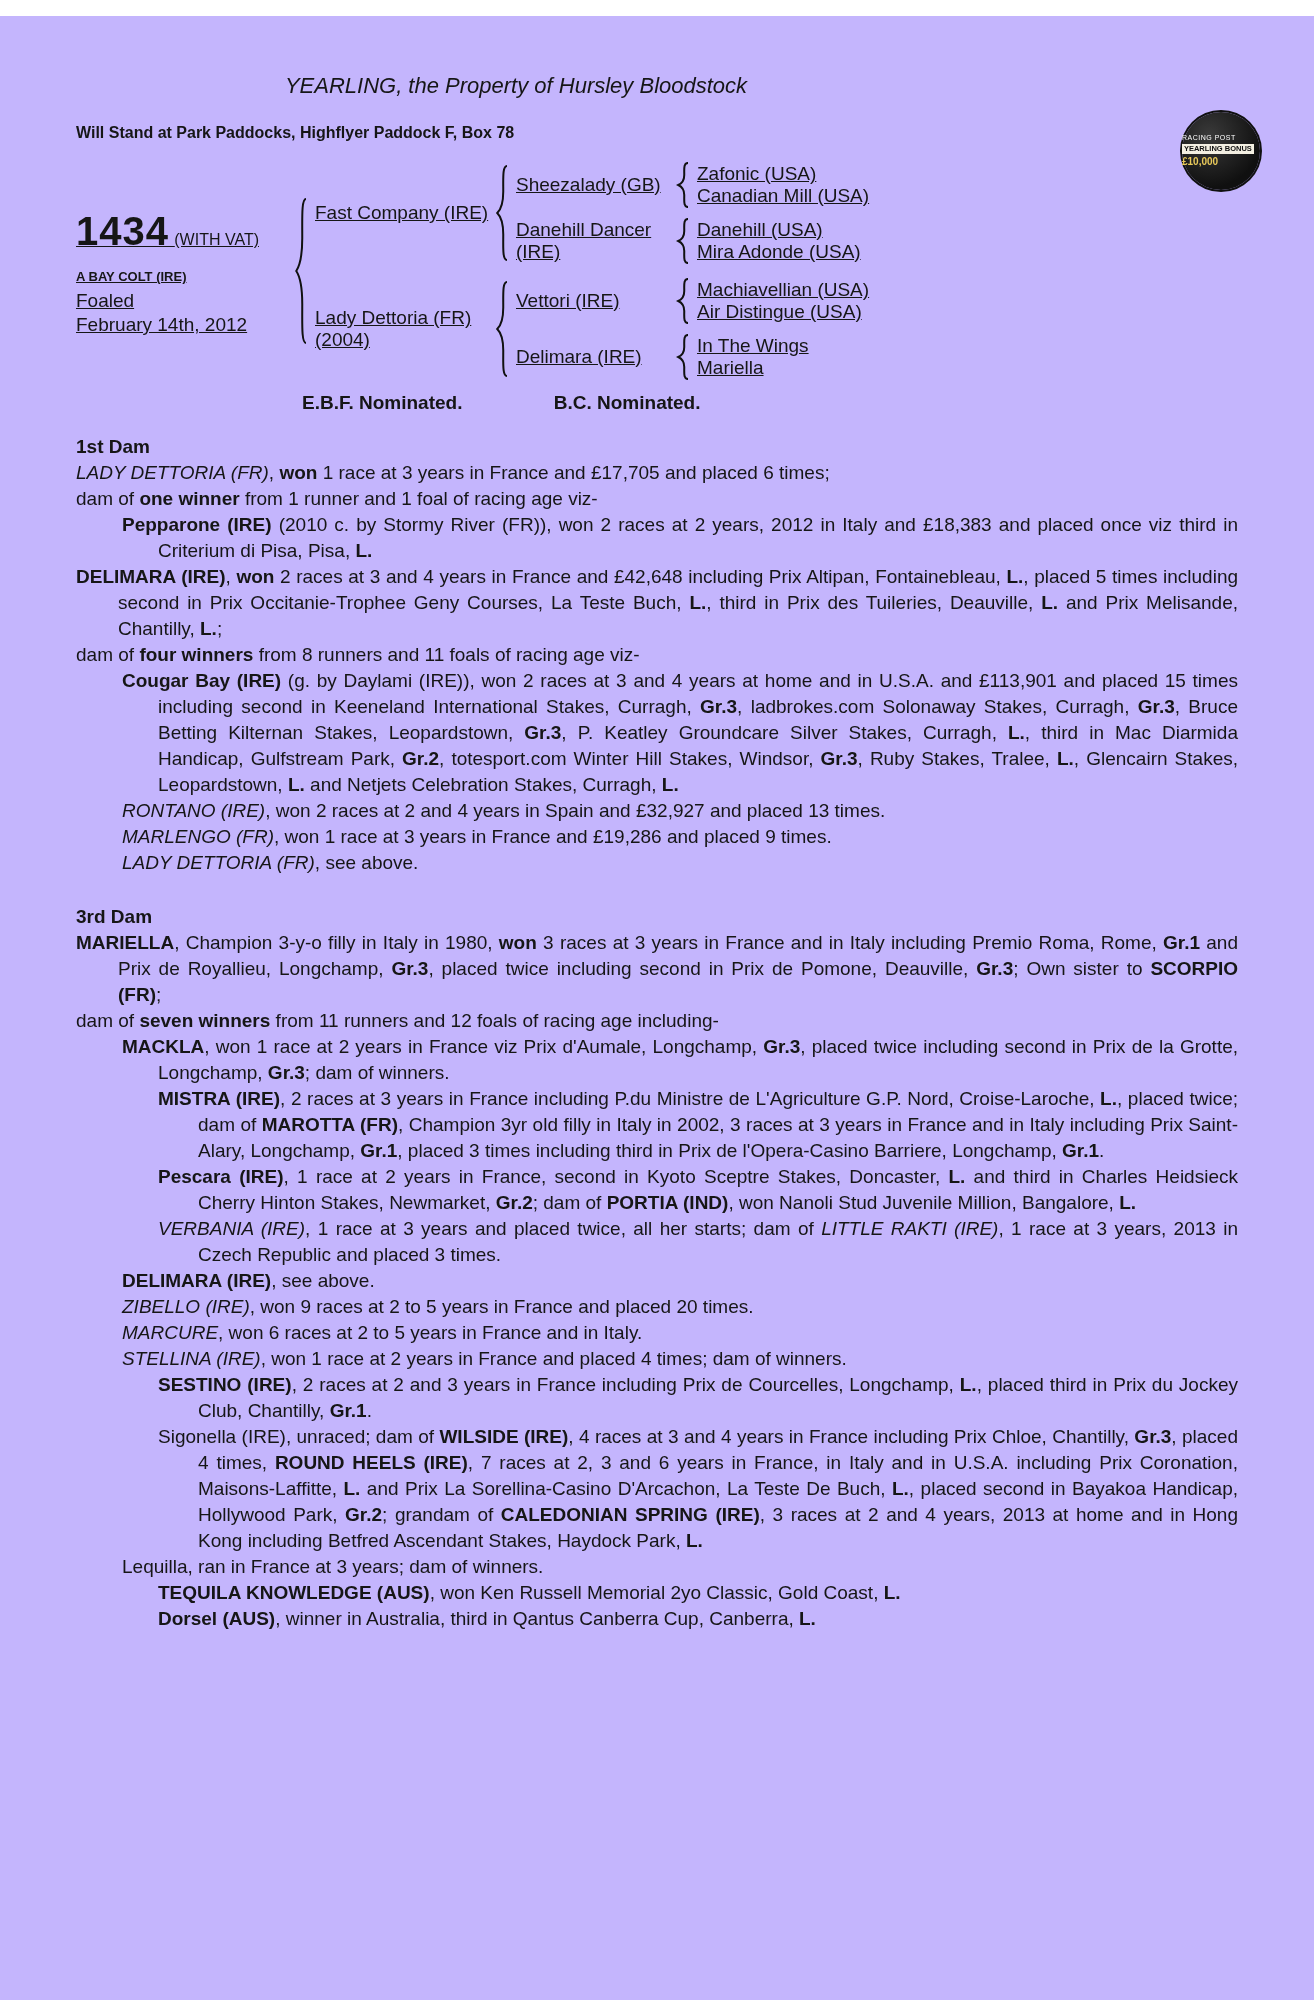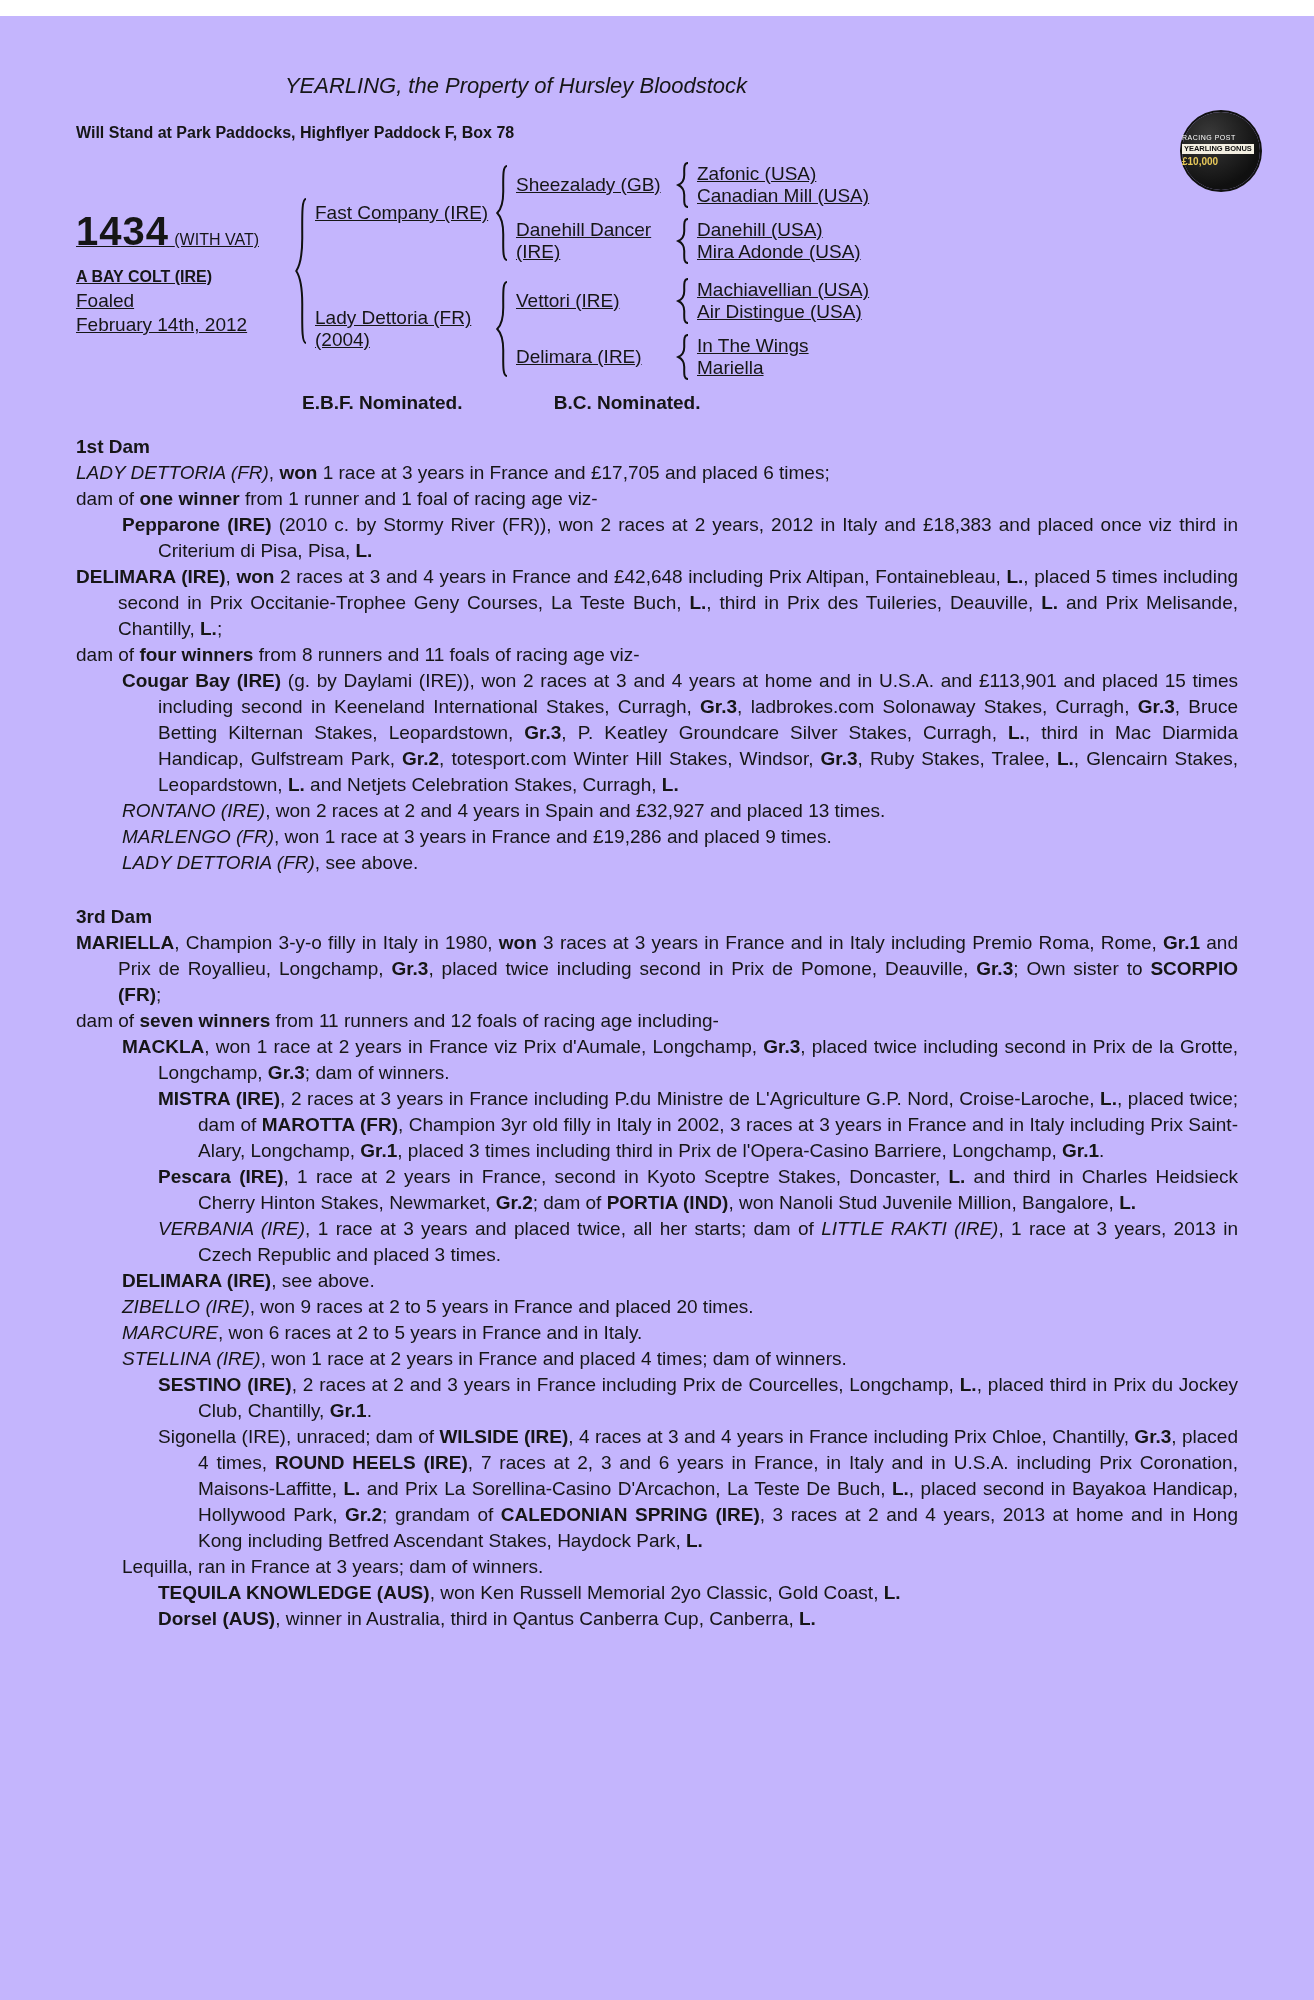--- a/index.html
+++ b/index.html
@@ -30,21 +30,21 @@
   }
   .badge-top { font-size:7px; line-height:8px; letter-spacing:.5px; }
   .badge-band { background:#f3efe2; color:#111; width:92%; font-size:7.5px; line-height:10px; font-weight:700; margin:2px 0; }
   .badge-bottom { color:#e8c95a; font-weight:700; font-size:10px; line-height:12px; }
 
   
   .masthead { display:flex; align-items:center; margin-top:16px;text-decoration:underline; }
   .lot-block { width:218px; flex:none; padding-top:6px; }
   .lot-number { font-weight:700; font-size:40px; line-height:40px; letter-spacing:1px; }
   .vat { font-size:16px; }
-  .colt { font-weight:700; font-size:16px; margin-top:12px; line-height:24px; }
+  .colt { font-weight:700; font-size:13px; margin-top:12px; line-height:24px; }
   .foaled { line-height:24px; }
 
   .tree { display:flex; align-items:center; font-size:19px; line-height:22px; }
   svg.brace { width:15px; flex:none; display:block; }
   .outer-brace { height:150px; }
   .mid-brace { height:98px; }
   .small-brace { height:46px; }
   .gen1-col { display:flex; flex-direction:column; gap:14px; }
   .half { display:flex; align-items:center; }
   .g1name { width:180px; flex:none; padding-left:6px; }

